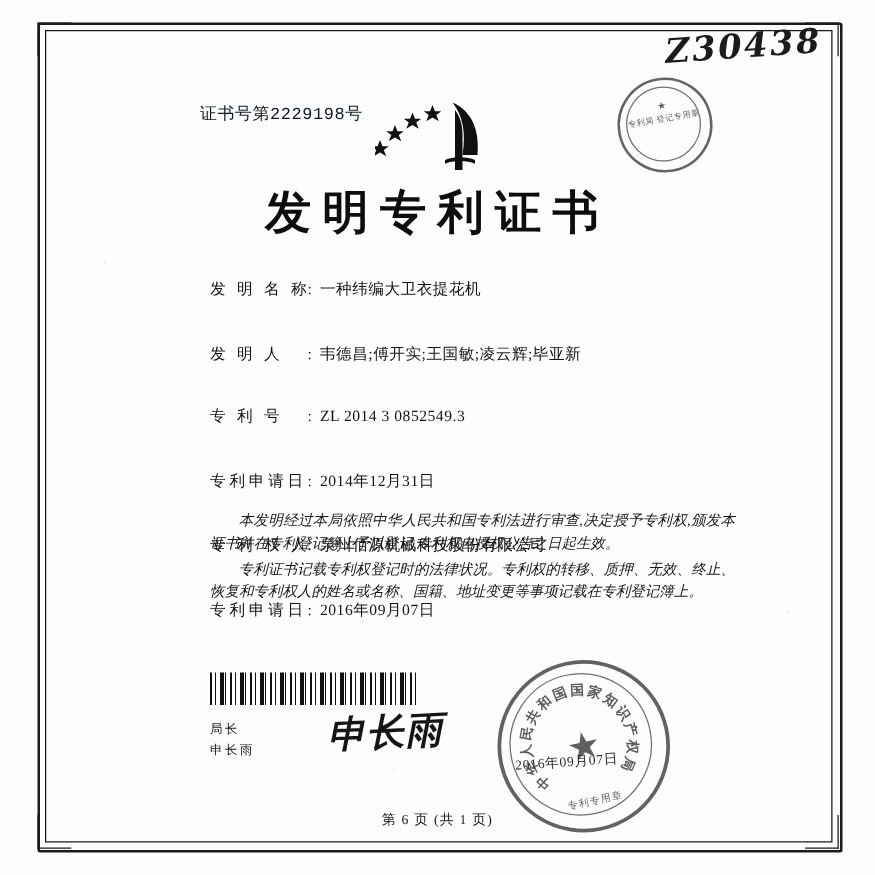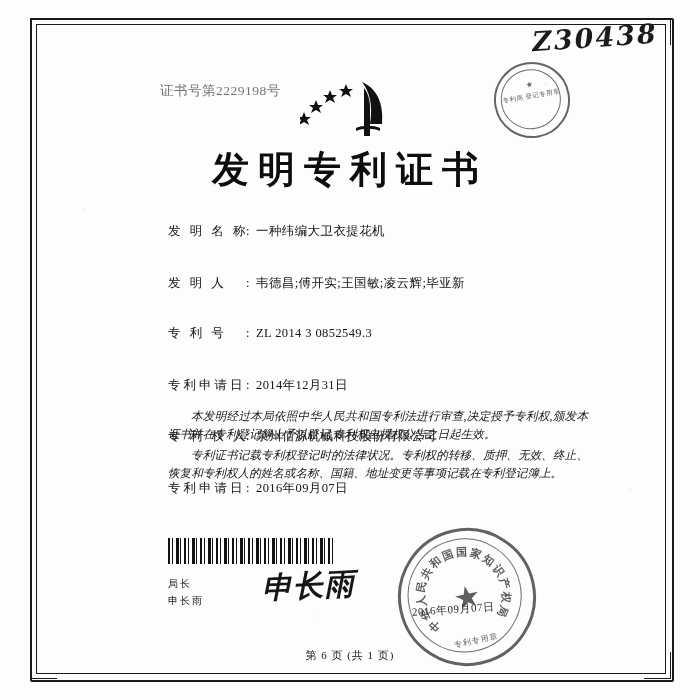--- a/index.html
+++ b/index.html
@@ -60,21 +60,22 @@
     font-style: italic;
     font-weight: 700;
   }
 
   
   .cert-no {
     position: absolute;
     left: 160px; top: 82px;
     font-size: 13.5px;
     letter-spacing: 0.5px;
-    color: #737373;
+    color: #0f172a;
+    font-family: Liberation Mono, monospace;
   }
 
   
   .stamp-top {
     position: absolute;
     left: 494px; top: 62px;
     width: 72px; height: 72px;
     border: 2px solid #3a3a3a;
     border-radius: 50%;
     transform: rotate(-10deg);

